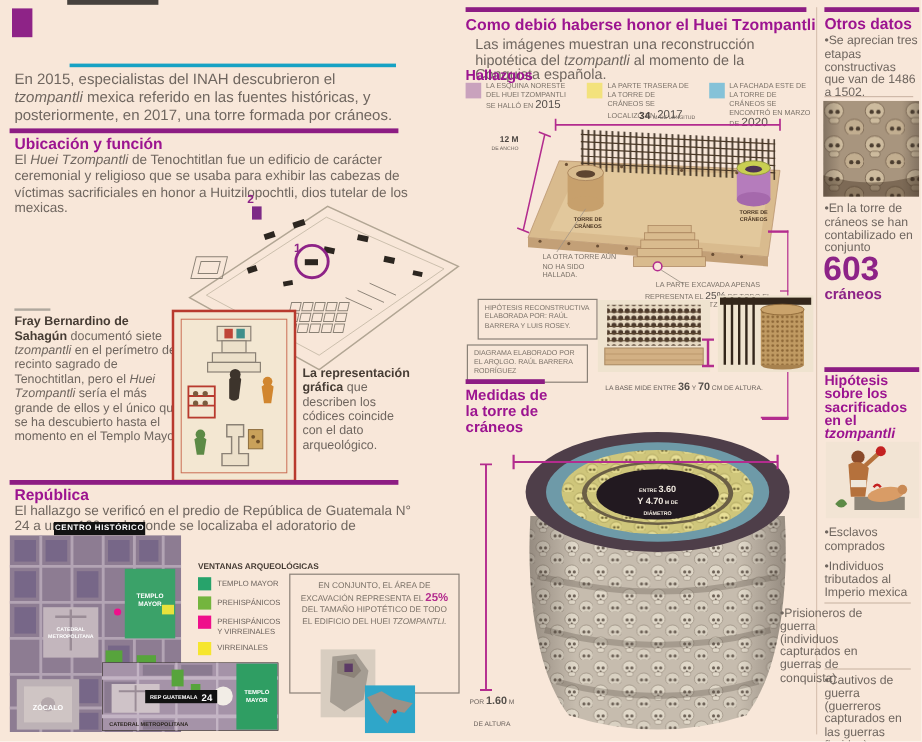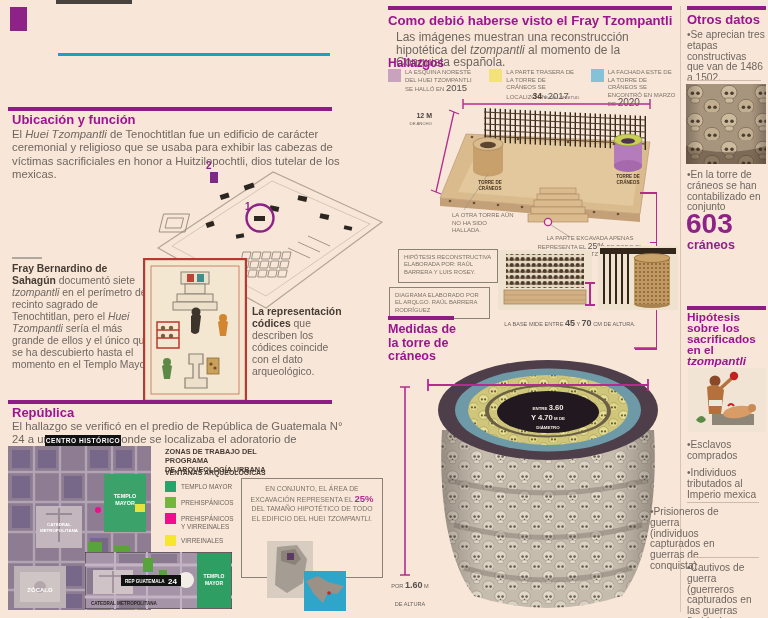--- a/index.html
+++ b/index.html
@@ -95,20 +95,23 @@
     <stop offset="1" stop-color="#3c322c" stop-opacity="0.35"></stop>
   </linearGradient>
 </defs>
 </svg>
 
 <div class="page">
 
   <div class="a" style="left:56px;top:0;width:76px;height:4px;background:#47423e"></div>
   <div class="a" style="left:10px;top:7px;width:17px;height:24px;background:#8e2387"></div>
   <div class="a" style="left:58px;top:53px;width:272px;height:2.5px;background:#16a2c4"></div>
+  <div class="a t-intro" style="left:12px;top:59px;width:322px">
+    <span>En 2015, especialistas del INAH descubrieron el </span><span style="font-style:italic">tzompantli</span><span> mexica referido en las fuentes históricas, y posteriormente, en 2017, una torre formada por cráneos.</span>
+  </div>
 
   <div class="a rule" style="left:8px;top:107px;width:324px;height:3.5px"></div>
   <div class="a h-mag" style="left:12px;top:112px;font-size:13px">Ubicación y función</div>
   <div class="a t-body" style="left:12px;top:128px;width:334px">
     <span>El </span><span style="font-style:italic">Huei Tzompantli</span><span> de Tenochtitlan fue un edificio de carácter ceremonial y religioso que se usaba para exhibir las cabezas de víctimas sacrificiales en honor a Huitzilopochtli, dios tutelar de los mexicas.</span>
   </div>
 
   <div class="a" style="left:12px;top:257px;width:30px;height:1.5px;background:#b0a89e"></div>
   <div class="a t-small" style="left:12px;top:263px;width:141px">
     <span class="dk">Fray Bernardino de Sahagún</span><span> documentó siete </span><span style="font-style:italic">tzompantli</span><span> en el perímetro del recinto sagrado de Tenochtitlan, pero el </span><span style="font-style:italic">Huei Tzompantli</span><span> sería el más grande de ellos y el único que se ha descubierto hasta el momento en el Templo Mayor.</span>
@@ -189,21 +192,21 @@
       <path d="M46,96 h14 v10 h-4 v14 h8 v10 h-22 v-10 h8 v-14 h-4 z"></path>
     </g>
     <g fill="#c9a15a">
         <rect x="64" y="100" width="12" height="16" stroke="#8a6a3a" stroke-width="0.8"></rect>
         <circle cx="68" cy="106" r="1.6" fill="#6e4f28"></circle>
         <circle cx="72" cy="110" r="1.6" fill="#6e4f28"></circle>
       </g>
   </svg>
 
   <div class="a t-small" style="left:252px;top:306px;width:90px">
-    <span class="dk">La representación códices</span><span> que describen los códices coincide con el dato arqueológico.</span>
+    <span class="dk">La representación gráfica</span><span> que describen los códices coincide con el dato arqueológico.</span>
   </div>
 
   <div class="a rule" style="left:8px;top:400px;width:324px;height:3.5px"></div>
   <div class="a h-mag" style="left:12px;top:405px;font-size:13px">República</div>
   <div class="a t-body" style="left:12px;top:420px;width:344px">El hallazgo se verificó en el predio de República de Guatemala N° 24 a unos 100 m de donde se localizaba el adoratorio de Huitzilopochtli.</div>
 
   <div class="a" style="left:45px;top:435px;width:76px;height:11px;background:#121212;color:#fff;font-size:6.6px;font-weight:bold;text-align:center;line-height:11px;letter-spacing:0.5px">CENTRO HISTÓRICO</div>
 
   <svg class="a" style="left:8px;top:446px" width="143" height="164" viewBox="0 0 143 164">
     <rect width="143" height="164" fill="#8d7c92"></rect>
@@ -237,23 +240,20 @@
     <rect x="6" y="120" width="52" height="42" fill="#bdb2b6"></rect>
     <rect x="12" y="126" width="40" height="30" fill="#cfc5c4"></rect>
       <circle cx="32" cy="141" r="6" fill="#b3a7ab"></circle>
     <text x="117" y="52" text-anchor="middle" class="svgw" font-size="5.4">TEMPLO</text>
     <text x="117" y="59" text-anchor="middle" class="svgw" font-size="5.4">MAYOR</text>
     <text x="51" y="80" text-anchor="middle" class="svgw" font-size="4.4">CATEDRAL</text>
     <text x="51" y="86" text-anchor="middle" class="svgw" font-size="4.4">METROPOLITANA</text>
     <text x="32" y="146" text-anchor="middle" class="svgw" font-size="6">ZÓCALO</text>
   </svg>
 
-  <div class="a dk" style="left:165px;top:447px;width:130px;font-size:7.3px;line-height:9px">
-    <span>ZONAS DE TRABAJO DEL PROGRAMA</span><br><span>DE ARQUEOLOGÍA URBANA</span>
-  </div>
   <div class="a dk" style="left:165px;top:469px;font-size:6.9px">VENTANAS ARQUEOLÓGICAS</div>
   <div class="a" style="left:165px;top:481px;width:110px">
     <div style="display:flex;gap:5px;margin-bottom:5px">
       <span class="chip" style="background-color: rgb(39, 163, 107);"></span>
         <span class="lgl" style="padding-top:2px">TEMPLO MAYOR</span>
     </div>
     <div style="display:flex;gap:5px;margin-bottom:5px">
       <span class="chip" style="background-color: rgb(116, 181, 62);"></span>
         <span class="lgl" style="padding-top:2px">PREHISPÁNICOS</span>
     </div>
@@ -305,21 +305,21 @@
     <path d="M14,10 L28,8 L34,18 L28,24 L14,20 Z" fill="#8c8278"></path>
     <rect x="20" y="12" width="7" height="7" fill="#5c3a66"></rect>
   </svg>
   <svg class="a" style="left:304px;top:571px" width="42" height="40" viewBox="0 0 42 40">
     <rect width="42" height="40" fill="#2fa6c9"></rect>
     <path d="M2,10 L14,5 L24,11 L40,15 L33,23 L24,21 L19,32 L10,23 Z" fill="#9b9187"></path>
     <circle cx="25" cy="22" r="1.8" fill="#cc2222"></circle>
   </svg>
 
   <div class="a rule" style="left:388px;top:6px;width:284px;height:3.5px"></div>
-  <div class="a h-mag" style="left:388px;top:13px;font-size:13.2px">Como debió haberse visto el Fray Tzompantli</div>
+  <div class="a h-mag" style="left:388px;top:13px;font-size:13.2px">Como debió haberse honor el Huei Tzompantli</div>
   <div class="a" style="left:396px;top:31px;width:262px;font-size:12px;line-height:12.6px;color:#6f665f">
     <span>Las imágenes muestran una reconstrucción hipotética del </span><span style="font-style:italic">tzompantli</span><span> al momento de la Conquista española.</span>
   </div>
   <div class="a h-mag" style="left:388px;top:56px;font-size:12px">Hallazgos</div>
 
   <div class="a" style="left:388px;top:69px;width:290px;display:flex;gap:14px">
     <div style="display:flex;gap:4px;width:92px">
       <span style="width: 13px; height: 13px; flex: 0 0 13px; background-color: rgb(201, 162, 189);"></span>
       <span class="t-caps"><span>LA ESQUINA NORESTE DEL HUEI TZOMPANTLI SE HALLÓ EN </span><span style="font-size:9.5px;color:#55504b">2015</span></span>
     </div>
@@ -421,21 +421,21 @@
     <ellipse cx="54" cy="58" rx="18" ry="4" fill="#a8824f"></ellipse>
     <rect x="36" y="12" width="36" height="46" fill="url(#pDotsBrown)"></rect>
     <ellipse cx="54" cy="12" rx="18" ry="4.5" fill="#caa36b" stroke="#8a6434" stroke-width="0.7"></ellipse>
   </svg>
   <svg class="a" style="left:583px;top:280px" width="14" height="28" viewBox="0 0 14 28">
     <g stroke="#b32c8e" stroke-width="2">
         <path d="M7,3 V25 M2,3 H12 M2,25 H12"></path>
       </g>
   </svg>
   <div class="a" style="left:470px;top:312px;width:200px;text-align:center">
-    <span class="cap-sm">LA BASE MIDE ENTRE </span><span class="cap-num">45</span><span class="cap-sm"> Y </span><span class="cap-num">70</span><span class="cap-sm"> CM DE ALTURA.</span>
+    <span class="cap-sm">LA BASE MIDE ENTRE </span><span class="cap-num">36</span><span class="cap-sm"> Y </span><span class="cap-num">70</span><span class="cap-sm"> CM DE ALTURA.</span>
   </div>
 
   <div class="a rule" style="left:388px;top:316px;width:66px;height:4px"></div>
   <div class="a h-mag" style="left:388px;top:323px;font-size:12.5px;line-height:13.5px">
     <span>Medidas de</span><br><span>la torre de</span><br><span>cráneos</span>
   </div>
 
   <svg class="a" style="left:398px;top:330px" width="282" height="286" viewBox="0 0 282 286">
     <path d="M44,100 C40,175 52,235 76,266 Q150,290 224,266 C248,235 260,175 256,100 Z" fill="url(#pGray)"></path>
     <path d="M44,100 C40,175 52,235 76,266 Q150,290 224,266 C248,235 260,175 256,100 Z" fill="url(#gShade)"></path>

